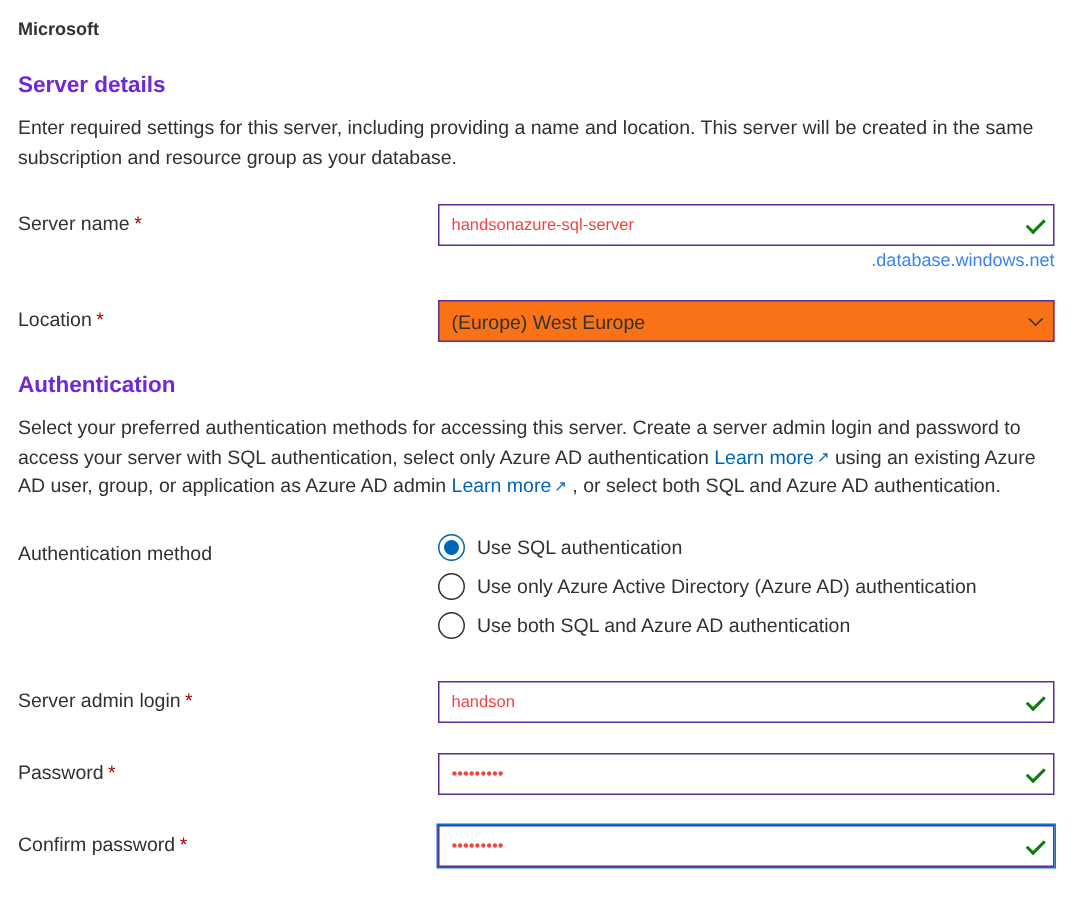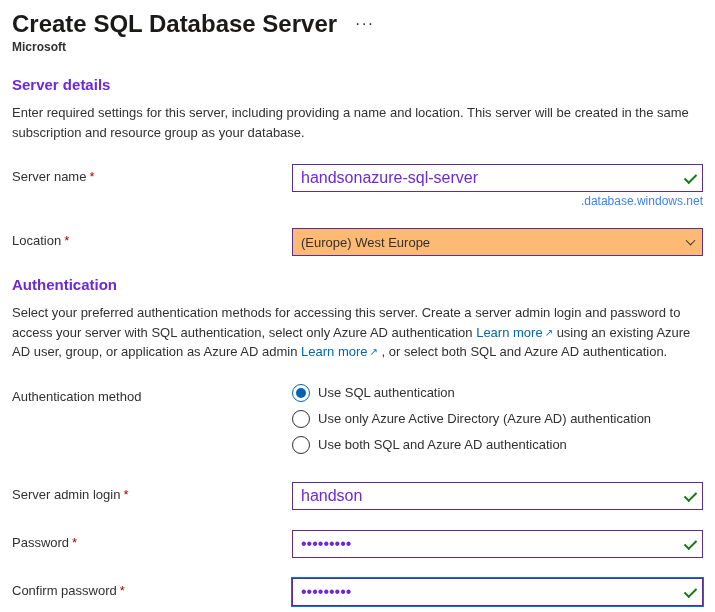--- a/index.html
+++ b/index.html
@@ -30,28 +30,28 @@
     display:flex; align-items:center;
   }
   .input-wrap.valid::after {
     content:"";
     position:absolute; right:8px; top:50%; transform:translateY(-55%) rotate(45deg);
     width:5px; height:10px; border:solid #107c10; border-width:0 2px 2px 0;
   }
   .input-wrap.focused { outline: 1px solid #0078d4; }
   .input-wrap input {
     border:none; outline:none; width:100%; height:100%;
-    padding: 0 28px 0 8px; font-size:16px; font-family:inherit; color:#6d28d9;
+    padding: 0 28px 0 8px; font-size:11px; font-family:inherit; color:#ef4444;
     background:transparent;
   }
   .suffix { text-align:right; font-size:12px; color:#3b82f6; margin-top:2px; }
   .select-wrap {
     position:relative; border:1px solid #5b2e91; height:28px;
     display:flex; align-items:center; padding:0 28px 0 8px;
-    cursor:pointer; font-size:13px; background:#fdba74;
+    cursor:pointer; font-size:13px; background:#f97316;
   }
   .select-wrap .chev {
     position:absolute; right:8px; top:50%; transform:translateY(-70%) rotate(45deg);
     width:7px; height:7px; border:solid #323130; border-width:0 1px 1px 0;
   }
   a.link { color:#0065b3; text-decoration:none; }
   .ext-icon { font-size:10px; vertical-align: 1px; margin-left:2px; }
   .radio-group { display:flex; flex-direction:column; gap:8px; }
   .radio-item { display:flex; align-items:center; gap:8px; cursor:pointer; font-size:13px; }
   .radio-circle {
@@ -60,24 +60,20 @@
   }
   .radio-item.selected .radio-circle { border-color:#0065b3; border-width:1px; }
   .radio-item.selected .radio-dot {
     width:10px; height:10px; border-radius:50%; background:#0065b3;
   }
 </style>
 </head>
 <body>
 
 <div class="header">
-  <div class="title-row">
-    <h1>Create SQL Database Server</h1>
-    <span class="more-icon">···</span>
-  </div>
   <div class="publisher">Microsoft</div>
 </div>
 
 <div class="section">
   <h2>Server details</h2>
   <p class="desc">Enter required settings for this server, including providing a name and location. This server will be created in the same subscription and resource group as your database.</p>
 
   <div class="field-row">
     <div class="field-label">
       <span>Server name</span><span class="req">*</span>

